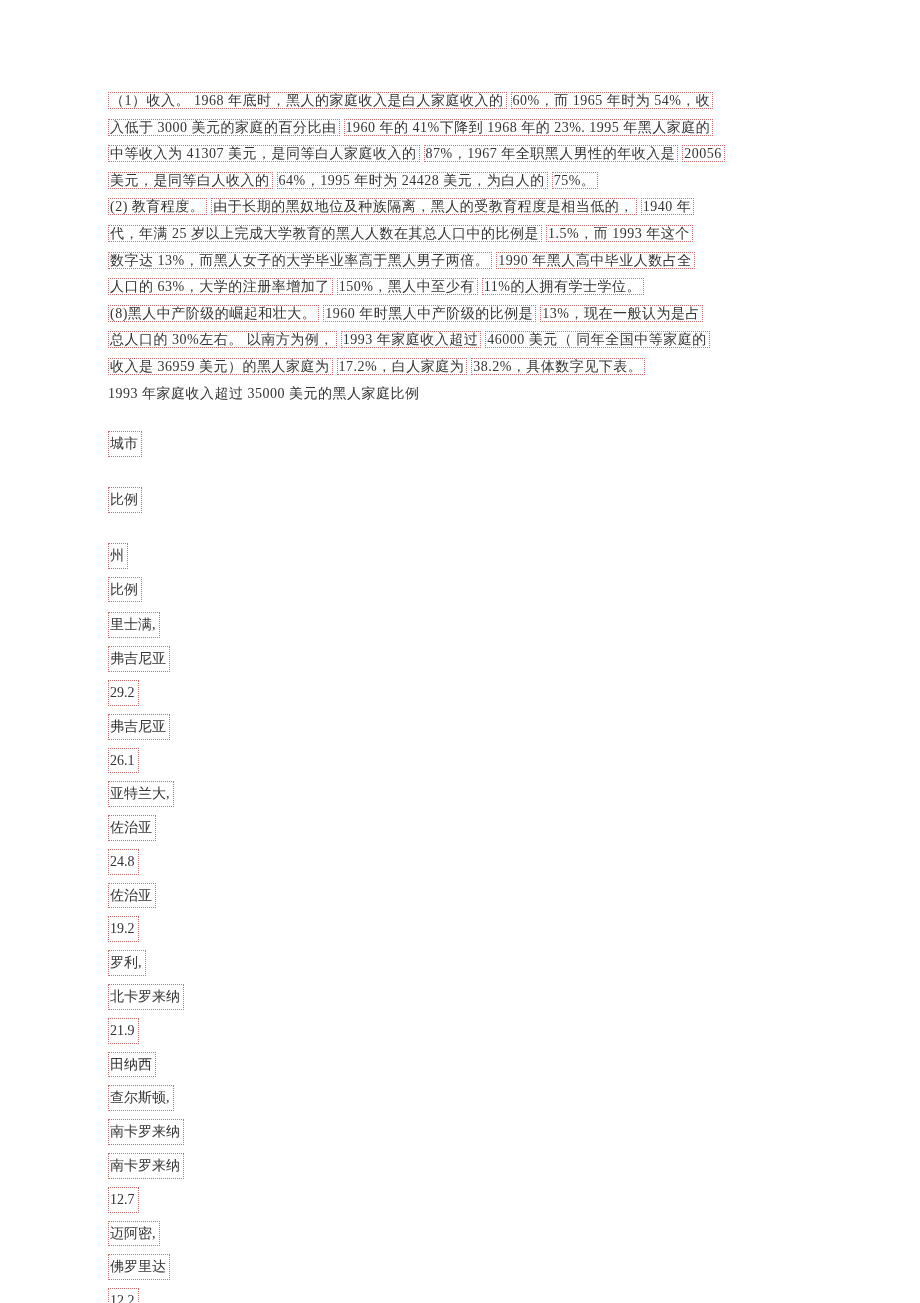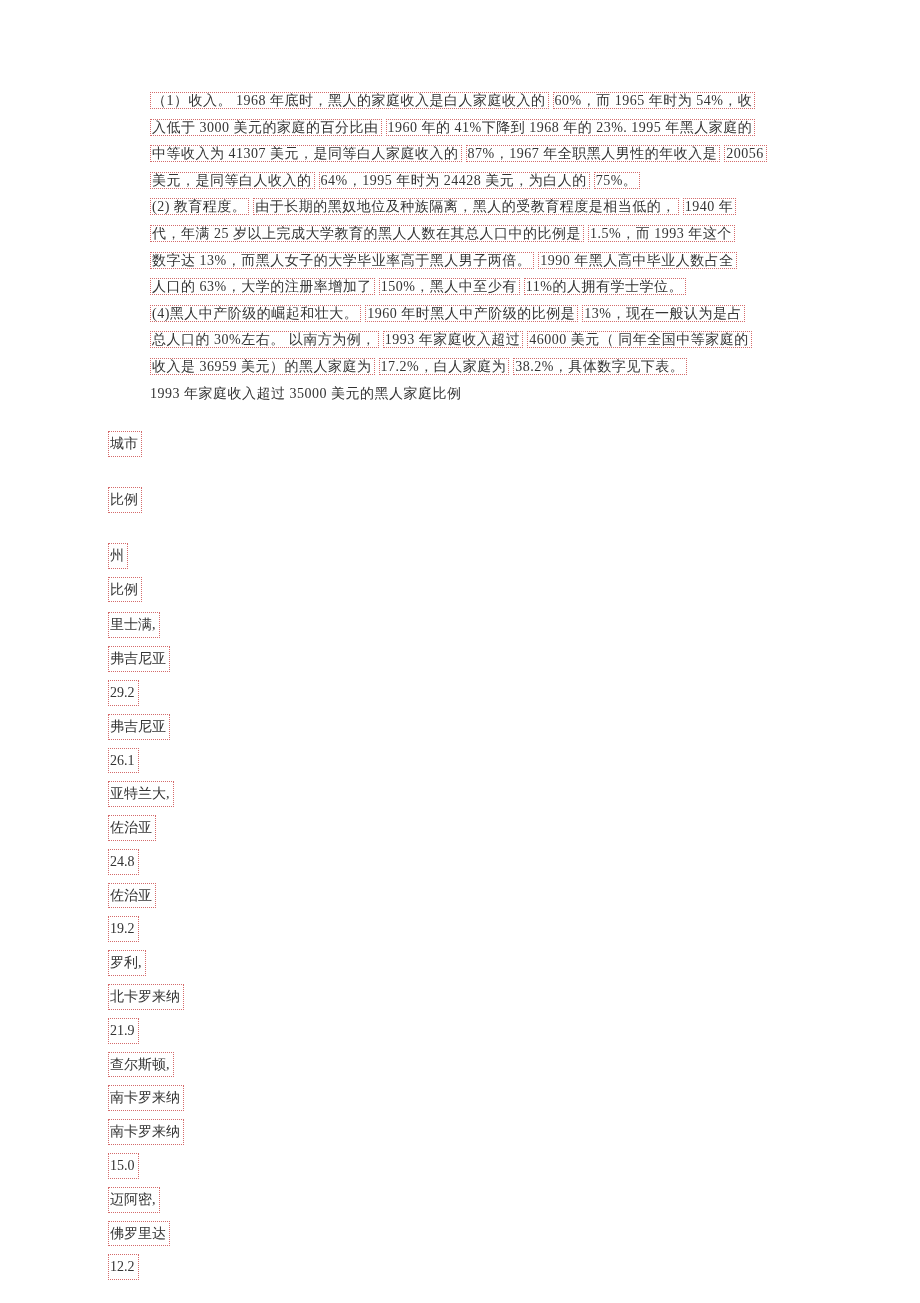--- a/index.html
+++ b/index.html
@@ -12,21 +12,20 @@
     width: 920px;
   }
   .page {
     padding: 88px 108px 40px 108px;
     box-sizing: border-box;
     width: 920px;
   }
   .para {
     line-height: 1.9;
     letter-spacing: 0.5px;
-    margin-left: 42px;
   }
   .seg {
     border: 1px dotted #d46a6a;
     padding: 0 2px 0 1px;
     white-space: nowrap;
     display: inline;
   }
   .seg-block {
     border: 1px dotted #d46a6a;
     padding: 0 3px 0 1px;
@@ -69,21 +68,21 @@
     <span class="seg">代，年满 25 岁以上完成大学教育的黑人人数在其总人口中的比例是</span>
     <span class="seg">1.5%，而 1993 年这个</span>
     <span class="seg">数字达 13%，而黑人女子的大学毕业率高于黑人男子两倍。</span>
     <span class="seg">1990 年黑人高中毕业人数占全</span>
     <span class="seg">人口的 63%，大学的注册率增加了</span>
     <span class="seg">150%，黑人中至少有</span>
     <span class="seg">11%的人拥有学士学位。</span>
   </div>
 
   <div class="para">
-    <span class="seg">(4)黑人中产阶级的崛起和壮大。</span>
+    <span class="seg">(8)黑人中产阶级的崛起和壮大。</span>
     <span class="seg">1960 年时黑人中产阶级的比例是</span>
     <span class="seg">13%，现在一般认为是占</span>
     <span class="seg">总人口的 30%左右。 以南方为例，</span>
     <span class="seg">1993 年家庭收入超过</span>
     <span class="seg">46000 美元（ 同年全国中等家庭的</span>
     <span class="seg">收入是 36959 美元）的黑人家庭为</span>
     <span class="seg">17.2%，白人家庭为</span>
     <span class="seg">38.2%，具体数字见下表。</span>
   </div>
 
@@ -119,22 +118,23 @@
       <div class="list-item"><span class="seg-block">弗吉尼亚</span></div>
       <div class="list-item"><span class="seg-block">26.1</span></div>
       <div class="list-item"><span class="seg-block">亚特兰大,</span></div>
       <div class="list-item"><span class="seg-block">佐治亚</span></div>
       <div class="list-item"><span class="seg-block">24.8</span></div>
       <div class="list-item"><span class="seg-block">佐治亚</span></div>
       <div class="list-item"><span class="seg-block">19.2</span></div>
       <div class="list-item"><span class="seg-block">罗利,</span></div>
       <div class="list-item"><span class="seg-block">北卡罗来纳</span></div>
       <div class="list-item"><span class="seg-block">21.9</span></div>
+      <div class="list-item"><span class="seg-block">田纳西</span></div>
       <div class="list-item"><span class="seg-block">查尔斯顿,</span></div>
       <div class="list-item"><span class="seg-block">南卡罗来纳</span></div>
       <div class="list-item"><span class="seg-block">南卡罗来纳</span></div>
-      <div class="list-item"><span class="seg-block">15.0</span></div>
+      <div class="list-item"><span class="seg-block">12.7</span></div>
       <div class="list-item"><span class="seg-block">迈阿密,</span></div>
       <div class="list-item"><span class="seg-block">佛罗里达</span></div>
       <div class="list-item"><span class="seg-block">12.2</span></div>
     </div>
 
 </div>
 
 </body></html>

